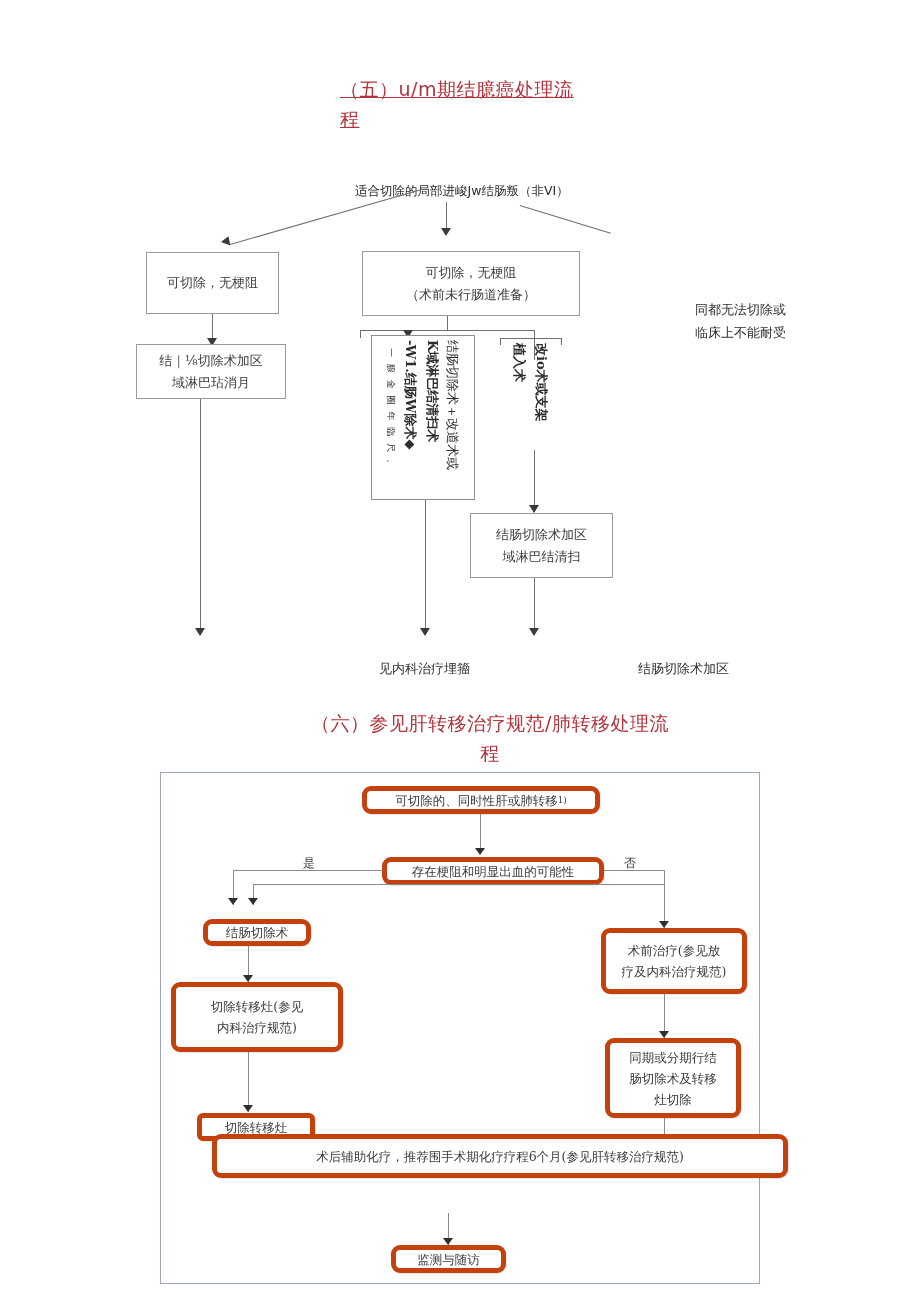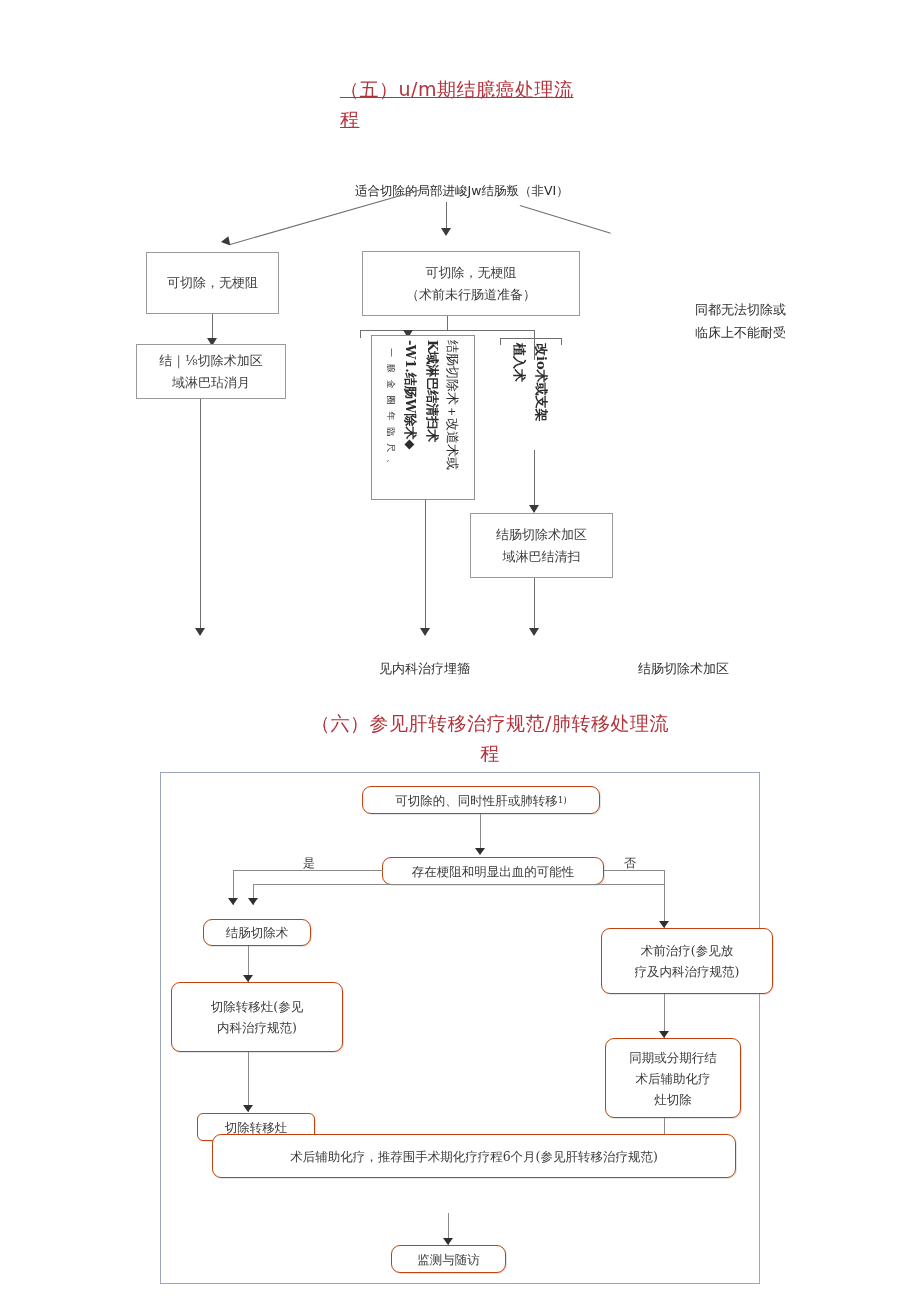--- a/index.html
+++ b/index.html
@@ -86,21 +86,21 @@
   #flow2-frame{
     position:absolute;
     left:160px;top:772px;width:600px;height:512px;
     border:1px solid #9aa6bd;
     background:#fff;
     box-sizing:border-box;
   }
   .rbox{
     position:absolute;
     box-sizing:border-box;
-    border:1px solid #c2410c;
+    border:5px solid #c2410c;
     border-radius:9px;
     background:#fff;
     display:flex;
     align-items:center;
     justify-content:center;
     text-align:center;
     font-size:12.5px;
     line-height:21px;
     color:#3a3a3a;
     font-family:"DejaVu Serif","Liberation Serif",serif;
@@ -218,28 +218,28 @@
 
 <div class="rbox" style="left:171px;top:982px;width:172px;height:70px;">切除转移灶(参见
 内科治疗规范)</div>
 <div class="ln2" style="left:248px;top:1052px;width:1px;height:60px;"></div>
 <div class="arrow-d2" style="left:243px;top:1105px;"></div>
 
 <div class="rbox" style="left:197px;top:1113px;width:118px;height:28px;border-radius:6px;">切除转移灶</div>
 <div class="ln2" style="left:248px;top:1141px;width:1px;height:28px;"></div>
 <div class="arrow-d2" style="left:243px;top:1162px;"></div>
 
-<div class="rbox" style="left:601px;top:928px;width:172px;height:66px;">术前治疗(参见放
+<div class="rbox" style="left:601px;top:928px;width:146px;height:66px;">术前治疗(参见放
 疗及内科治疗规范)</div>
 <div class="ln2" style="left:664px;top:994px;width:1px;height:44px;"></div>
 <div class="arrow-d2" style="left:659px;top:1031px;"></div>
 
 <div class="rbox" style="left:605px;top:1038px;width:136px;height:80px;">同期或分期行结
-术后辅助化疗
+肠切除术及转移
 灶切除</div>
 <div class="ln2" style="left:664px;top:1118px;width:1px;height:51px;"></div>
 <div class="arrow-d2" style="left:659px;top:1162px;"></div>
 
-<div class="rbox" style="left:212px;top:1134px;width:524px;height:44px;font-size:12.5px;">术后辅助化疗，推荐围手术期化疗疗程6个月(参见肝转移治疗规范)</div>
+<div class="rbox" style="left:212px;top:1134px;width:576px;height:44px;font-size:12.5px;">术后辅助化疗，推荐围手术期化疗疗程6个月(参见肝转移治疗规范)</div>
 <div class="ln2" style="left:448px;top:1213px;width:1px;height:32px;"></div>
 <div class="arrow-d2" style="left:443px;top:1238px;"></div>
 
 <div class="rbox" style="left:391px;top:1245px;width:115px;height:28px;">监测与随访</div>
 
 </body></html>

